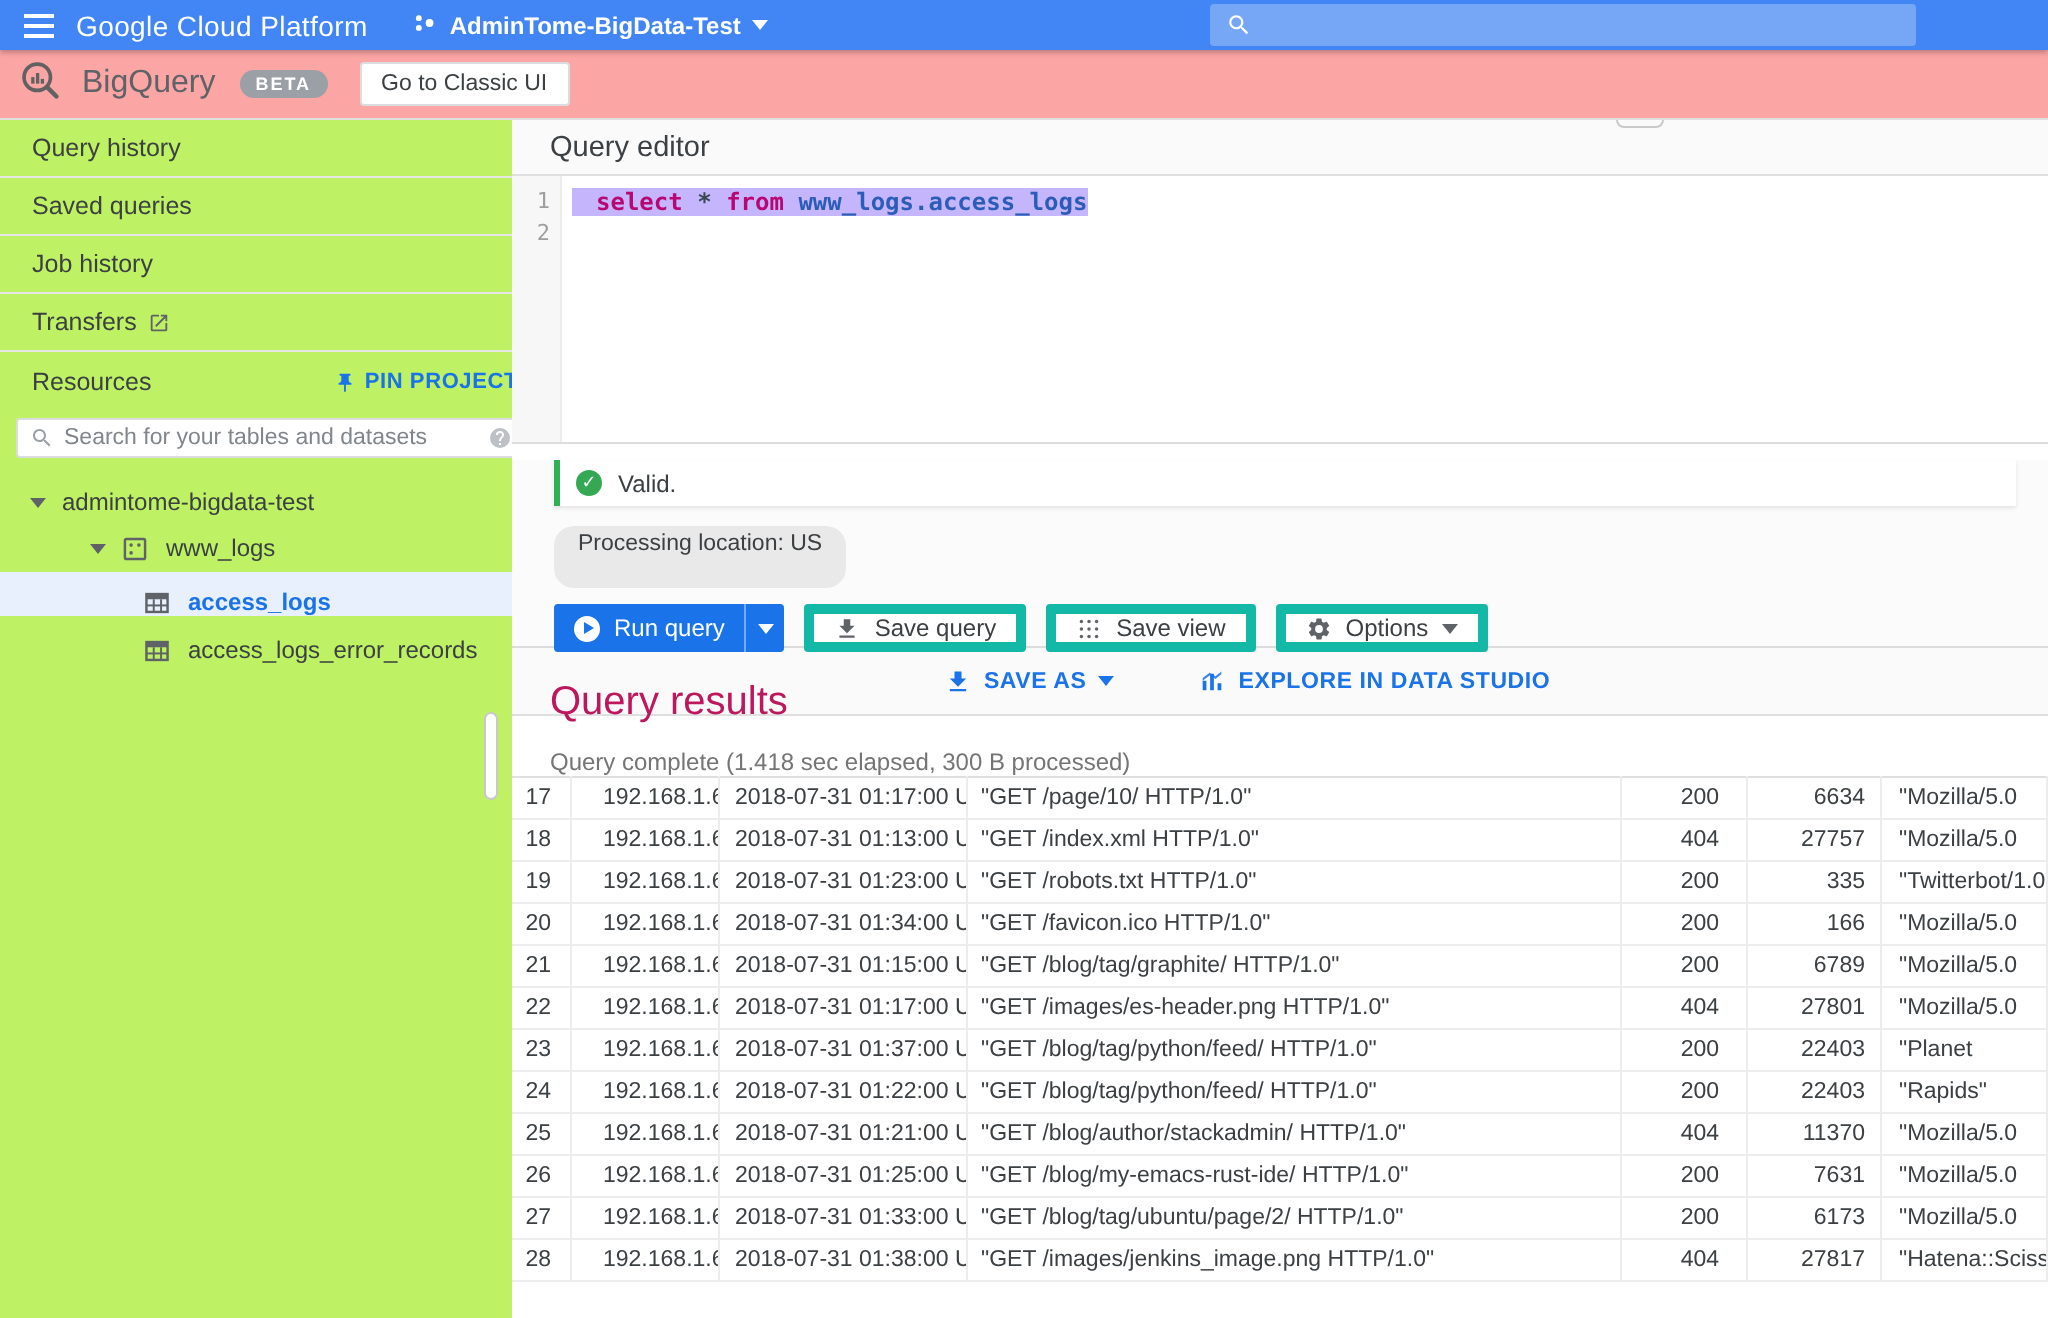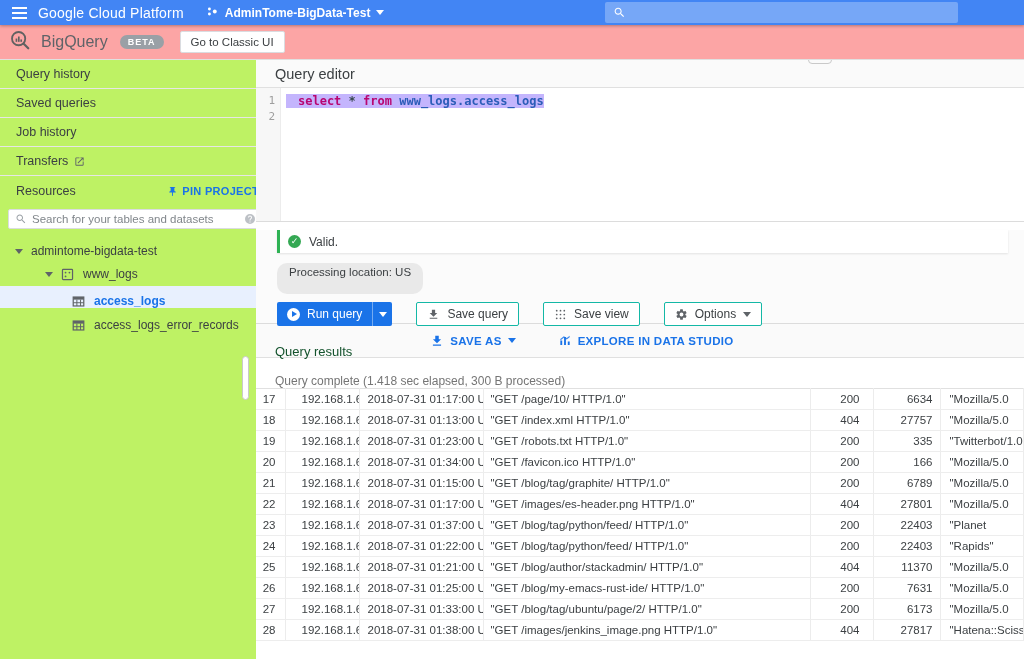--- a/index.html
+++ b/index.html
@@ -69,38 +69,38 @@
   .tok-id { color:#2b5db8; }
 
   .below-editor { height:94px; background:#fbfbfb; border-bottom:1px solid #dcdcdc; position:relative; }
   .valid-card { margin:8px 16px 0 21px; height:23px; background:#fff; border-left:3px solid #2eb254;
                 display:flex; align-items:center; gap:8px; box-shadow:0 1px 2px rgba(0,0,0,.10); padding-left:8px; }
   .check-circle { width:13px; height:13px; border-radius:50%; background:#34a853; color:#fff; font-size:9px;
                   line-height:13px; text-align:center; flex:none; }
   .valid-text { font-size:12px; color:#3c4043; }
   .loc-pill { display:inline-block; margin:10px 0 0 21px; height:31px; line-height:19px; padding:0 12px;
               background:#e9e9e9; border-radius:10px; font-size:11.5px; color:#3c4043; }
-  .actions { display:flex; gap:24px; margin:8px 0 0 21px; height:24px; }
+  .actions { display:flex; gap:10px; margin:8px 0 0 21px; height:24px; }
   .run-group { display:flex; cursor:pointer; }
   .run-main { background:#1a73e8; color:#fff; font-size:12px; display:flex; align-items:center; gap:7px;
               padding:0 10px; border-radius:2px 0 0 2px; }
   .play-icon { width:13px; height:13px; border-radius:50%; background:#fff; position:relative; }
   .play-icon::after { content:""; position:absolute; left:5px; top:3.5px; border-left:5px solid #1a73e8;
                       border-top:3px solid transparent; border-bottom:3px solid transparent; }
   .run-caret { background:#1a73e8; width:20px; display:flex; align-items:center; justify-content:center;
                border-left:1px solid rgba(255,255,255,.4); border-radius:0 2px 2px 0; color:#fff; }
-  .btn { background:#fff; border:1px solid #14b8a6; border-radius:2px; display:flex; align-items:center; gap:7px;
+  .btn { background:#fff; border:5px solid #14b8a6; border-radius:2px; display:flex; align-items:center; gap:7px;
          padding:0 10px; font-size:12px; color:#3c4043; cursor:pointer; font-family:inherit; }
   .btn svg { width:13px; height:13px; }
   .btn .caret { color:#5f6368; }
   .split-handle { position:absolute; left:552px; top:-5px; width:24px; height:9px; background:#fafafa;
                   border:1px solid #c9c9c9; border-radius:4px; cursor:row-resize; z-index:5; }
 
   .qr-header { height:34px; background:#fafafa; border-bottom:1px solid #e0e0e0; display:flex; align-items:center; padding-left:19px; }
-  .qr-title { font-size:13px; color:#14532d;margin-top:22px; }
+  .qr-title { font-size:20px; color:#be185d;margin-top:22px; }
   .qr-link { display:flex; align-items:center; gap:6px; color:#1a73e8; font-size:11.5px; font-weight:bold;
              letter-spacing:.3px; cursor:pointer; }
   .qr-link svg { width:14px; height:14px; }
   .save-as { margin-left:78px; }
   .explore { margin-left:42px; }
 
   .query-status { padding:16px 0 0 19px; font-size:12px; color:#757575; }
   .tabs { display:flex; gap:26px; margin:13px 0 0 19px; }
   .tab { font-size:12px; color:#5f6368; padding-bottom:6px; cursor:pointer; }
   .tab.active { color:#1a73e8; border-bottom:3px solid #1a73e8; }

